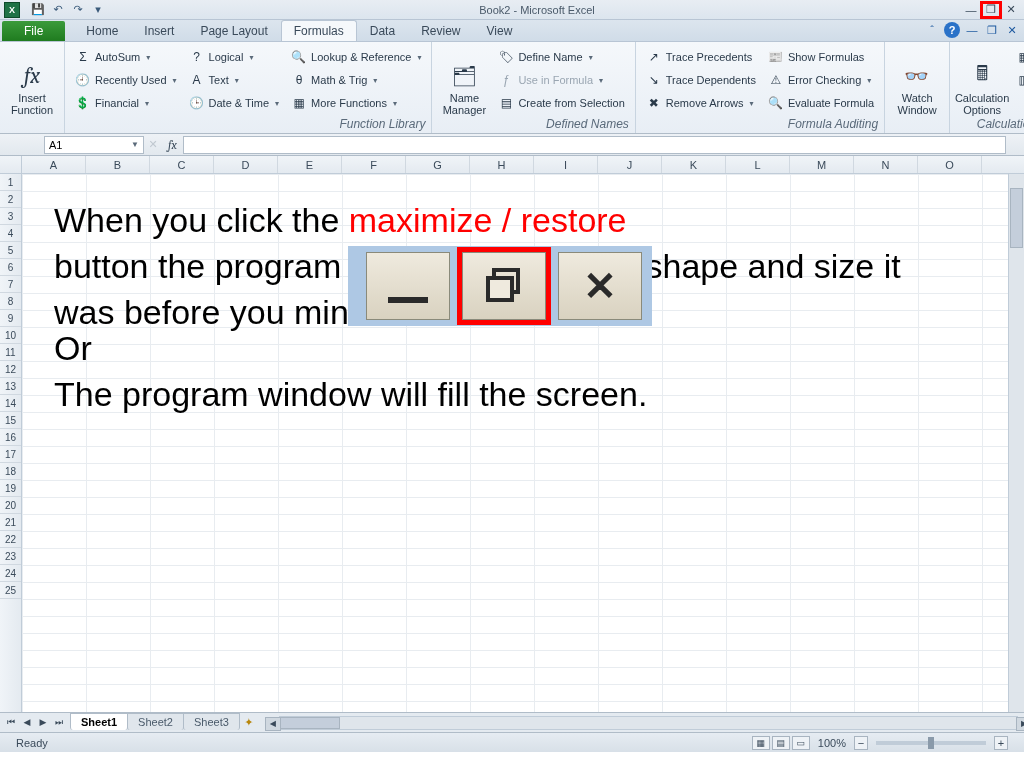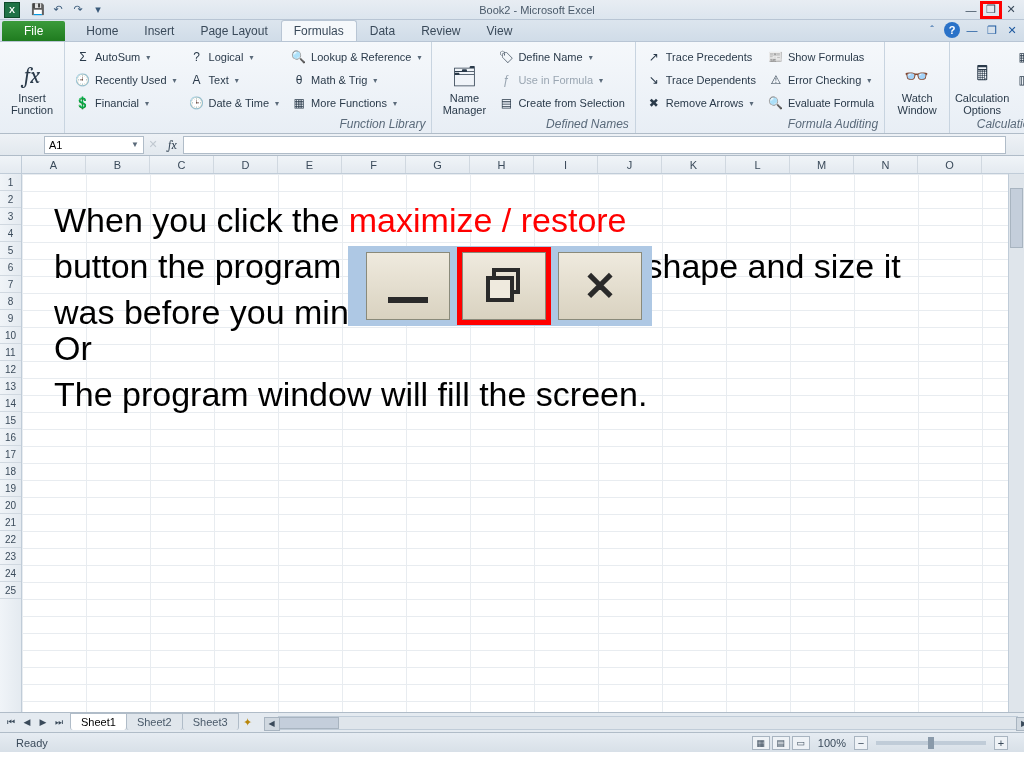--- a/index.html
+++ b/index.html
@@ -66,21 +66,21 @@
 .inset .ib.restore { outline:5px solid #ff0000; }
 .inset .ib.min span { display:block; width:40px; height:6px; background:#2a2a2a; margin-top:28px;}
 .inset .ib.restore svg { width:40px; height:40px; }
 .inset .ib.close { font-family: Arial; }
 
 
 .sheet-tabs-row { height: 20px; background: #e4eaf0; border-top: 1px solid #b0bcc8; display: flex; align-items: center; font-size: 11px; }
 .scroll-arrows { display: flex; padding: 0 4px; gap: 2px; }
 .scroll-arrows span { width: 14px; text-align: center; color: #3a4a5a; cursor: pointer; font-size: 9px; }
 .sheet-tab { padding: 2px 10px; background: #fff; border: 1px solid #b0bcc8; border-bottom: none; margin-right: -1px; cursor: pointer; border-radius: 0 0 3px 3px; transform: translateY(-1px); }
-.sheet-tab.active { font-weight: normal; background:#fff; }
+.sheet-tab.active { font-weight: bold; background:#fff; }
 .sheet-tab.inactive { background:#e0e6ec; color:#4a5a6a; }
 .new-sheet { width:20px; text-align:center; color:#b8860b; cursor:pointer; }
 .h-scroll { flex:1; margin: 0 6px 0 20px; height:14px; background:#dfe5eb; border:1px solid #c0ccd8; position:relative; }
 .h-scroll .thumb { position:absolute; left:0; width:60px; height:12px; background:#c4cedb; border:1px solid #a8b4c0; }
 .h-scroll::before, .h-scroll::after { position:absolute; top:0; width:14px; height:12px; background:#d0d8e0; border:1px solid #a8b4c0; display:flex; align-items:center; justify-content:center; font-size:8px; color:#3a4a5a; }
 .h-scroll::before { content:"◀"; left:-15px; }
 .h-scroll::after { content:"▶"; right:-15px; }
 
 
 .status-bar { height: 20px; background: linear-gradient(#e6ecf2,#d8e0e8); border-top:1px solid #b0bcc8; display:flex; align-items:center; font-size:11px; color:#3a4a5a; padding: 0 16px; }

